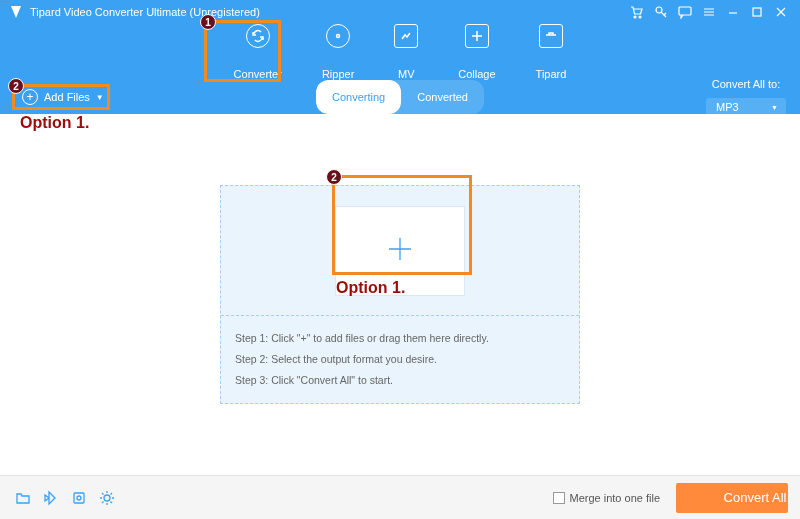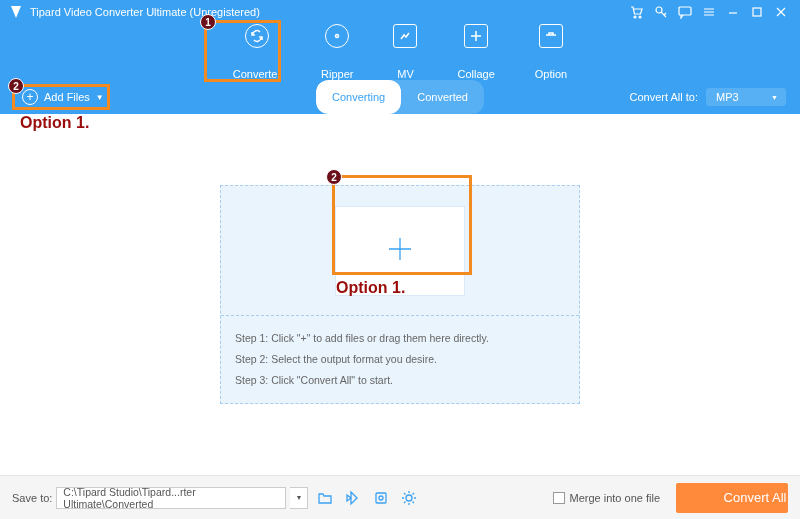--- a/index.html
+++ b/index.html
@@ -22,21 +22,21 @@
   .nav-icon svg { stroke: #fff; fill: none; stroke-width: 1.5; }
 
   
   .toolbar { height: 34px; background: #3aa1f3; display: flex; align-items: center; padding: 0 14px; font-size: 11px; color: #fff; position: relative; }
   .add-files { display: flex; align-items: center; gap: 6px; cursor: pointer; padding: 4px 8px; }
   .add-files .plus-circle { width: 16px; height: 16px; border: 1.3px solid #fff; border-radius: 50%; display: flex; align-items: center; justify-content: center; font-size: 12px; line-height: 1; }
   .add-files .caret { font-size: 8px; }
   .seg { position: absolute; left: 50%; transform: translateX(-50%); display: flex; background: rgba(255,255,255,0.15); border-radius: 12px; overflow: hidden; }
   .seg-btn { padding: 11px 16px; font-size: 11px; color: #fff; cursor: pointer; }
   .seg-btn.active { background: #fff; color: #3aa1f3; border-radius: 12px; }
-  .convert-to { position: absolute; right: 14px; display: flex; align-items: center; gap: 8px; }
+  .convert-to { position: absolute; right: 14px; display: flex; align-items: center; gap: 8px; flex-direction: column; }
   .convert-select { background: rgba(255,255,255,0.15); padding: 3px 26px 3px 10px; border-radius: 3px; cursor: pointer; position: relative; min-width: 80px; }
   .convert-select::after { content: "▼"; font-size: 7px; position: absolute; right: 8px; top: 50%; transform: translateY(-50%); }
 
   
   .main { flex: 1; background: #fff; display: flex; align-items: center; justify-content: center; position: relative; }
   .drop-outer { width: 360px; border: 1px dashed #a8cdf0; background: #eaf4fd; }
   .drop-top { height: 130px; display: flex; align-items: center; justify-content: center; border-bottom: 1px dashed #a8cdf0; position: relative; }
   .drop-box { width: 130px; height: 90px; background: #fff; border: 1px solid #d9e9f7; display: flex; align-items: center; justify-content: center; cursor: pointer; }
   .plus-lg svg { stroke: #3aa1f3; stroke-width: 1.3; }
   .steps { padding: 12px 14px; font-size: 10.5px; color: #666; line-height: 2; }
@@ -144,21 +144,21 @@
           </svg>
         </span>
       <span>Collage</span>
     </div>
     <div class="nav-item">
       <span class="nav-icon square">
           <svg width="14" height="14" viewBox="0 0 14 14">
             <path d="M2 6h10M5 6V4h4v2"></path>
           </svg>
         </span>
-      <span>Option</span>
+      <span>Tipard</span>
     </div>
   </div>
 
   <div class="toolbar">
     <div class="add-files">
       <span class="plus-circle">+</span>
       <span>Add Files</span>
       <span class="caret">▼</span>
     </div>
     <div class="seg">
@@ -186,27 +186,20 @@
       </div>
       <div class="steps">
         <div>Step 1: Click "+" to add files or drag them here directly.</div>
         <div>Step 2: Select the output format you desire.</div>
         <div>Step 3: Click "Convert All" to start.</div>
       </div>
     </div>
   </div>
 
   <div class="footer">
-    <div class="save-path">
-      <span>Save to:</span>
-      <div class="path-input">
-        <span>C:\Tipard Studio\Tipard...rter Ultimate\Converted</span>
-      </div>
-      <div class="path-caret">▼</div>
-    </div>
     <span class="ft-ico">
         <svg width="16" height="16" viewBox="0 0 16 16">
           <path d="M2 4h4l1 2h7v7H2z"></path>
         </svg>
       </span>
     <span class="ft-ico">
         <svg width="16" height="16" viewBox="0 0 16 16">
           <path d="M6 2l6 6-6 6zM2 5l4 3-4 3z"></path>
         </svg>
       </span>

